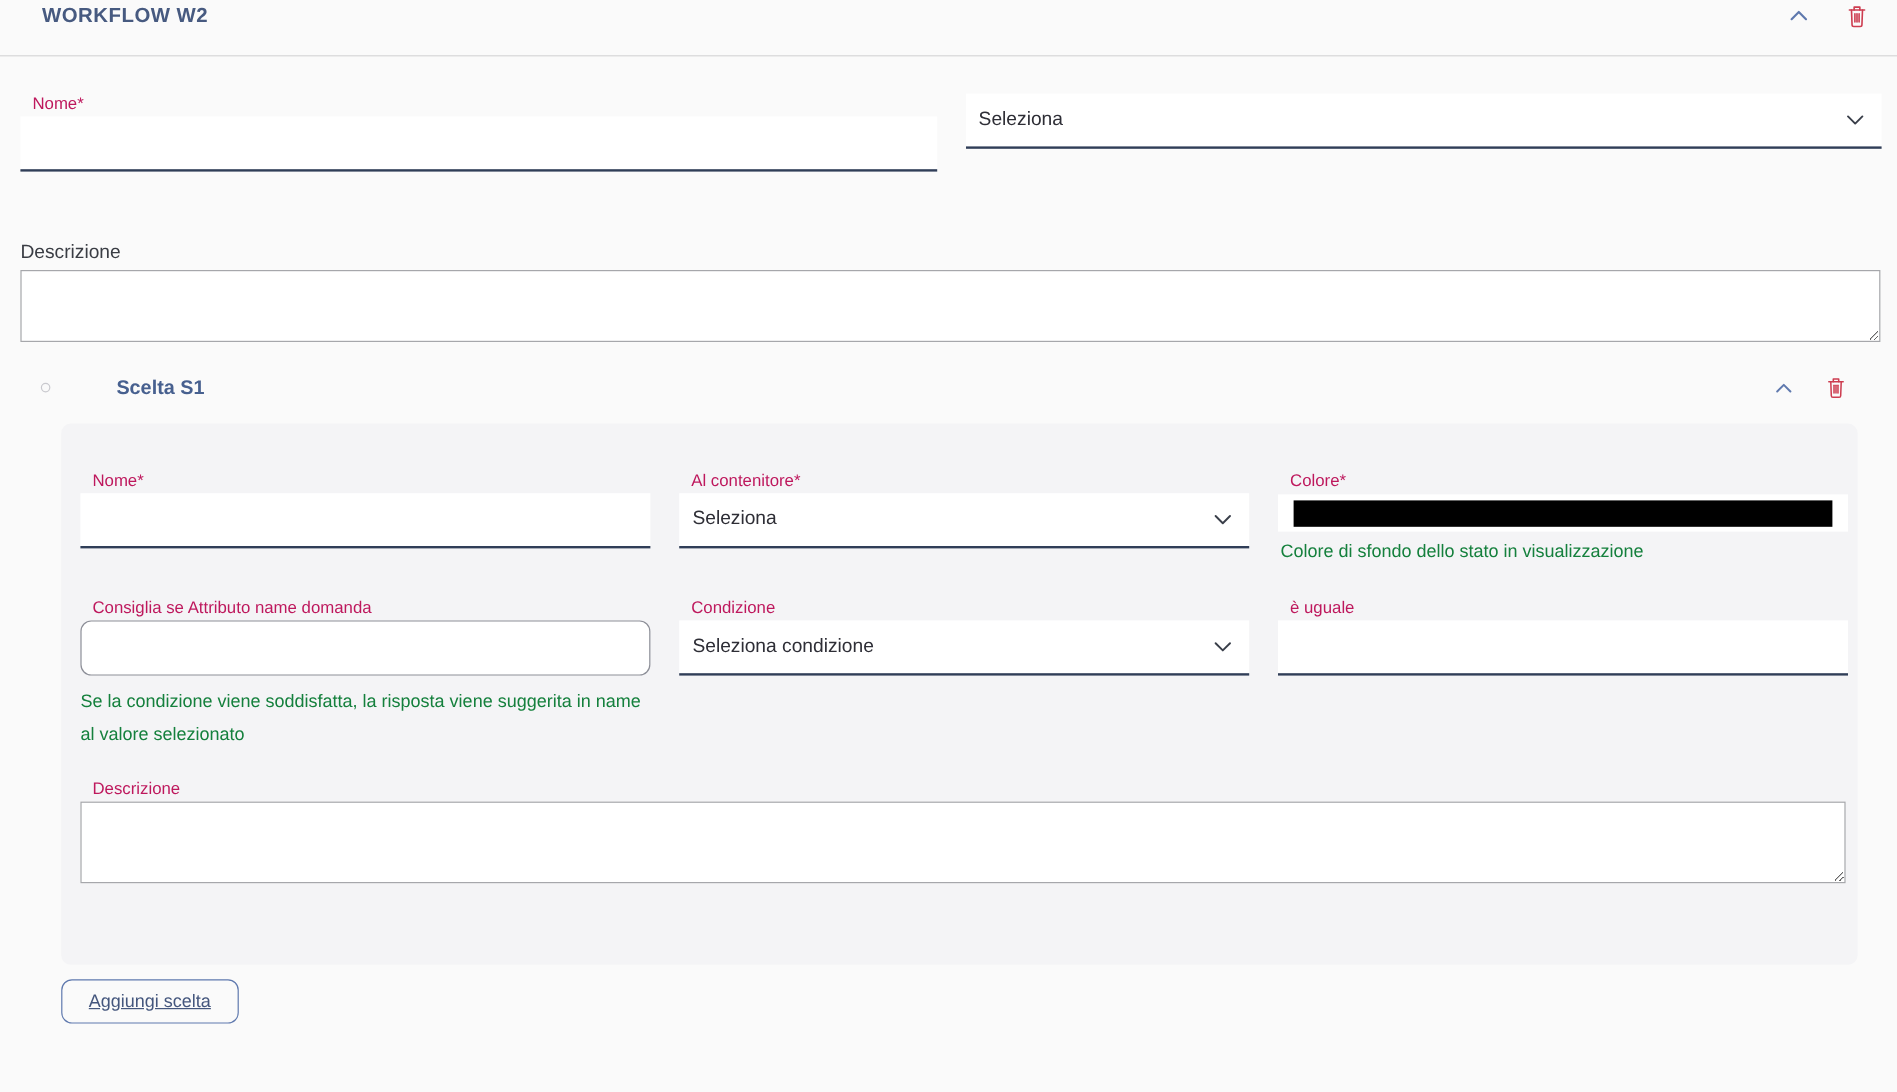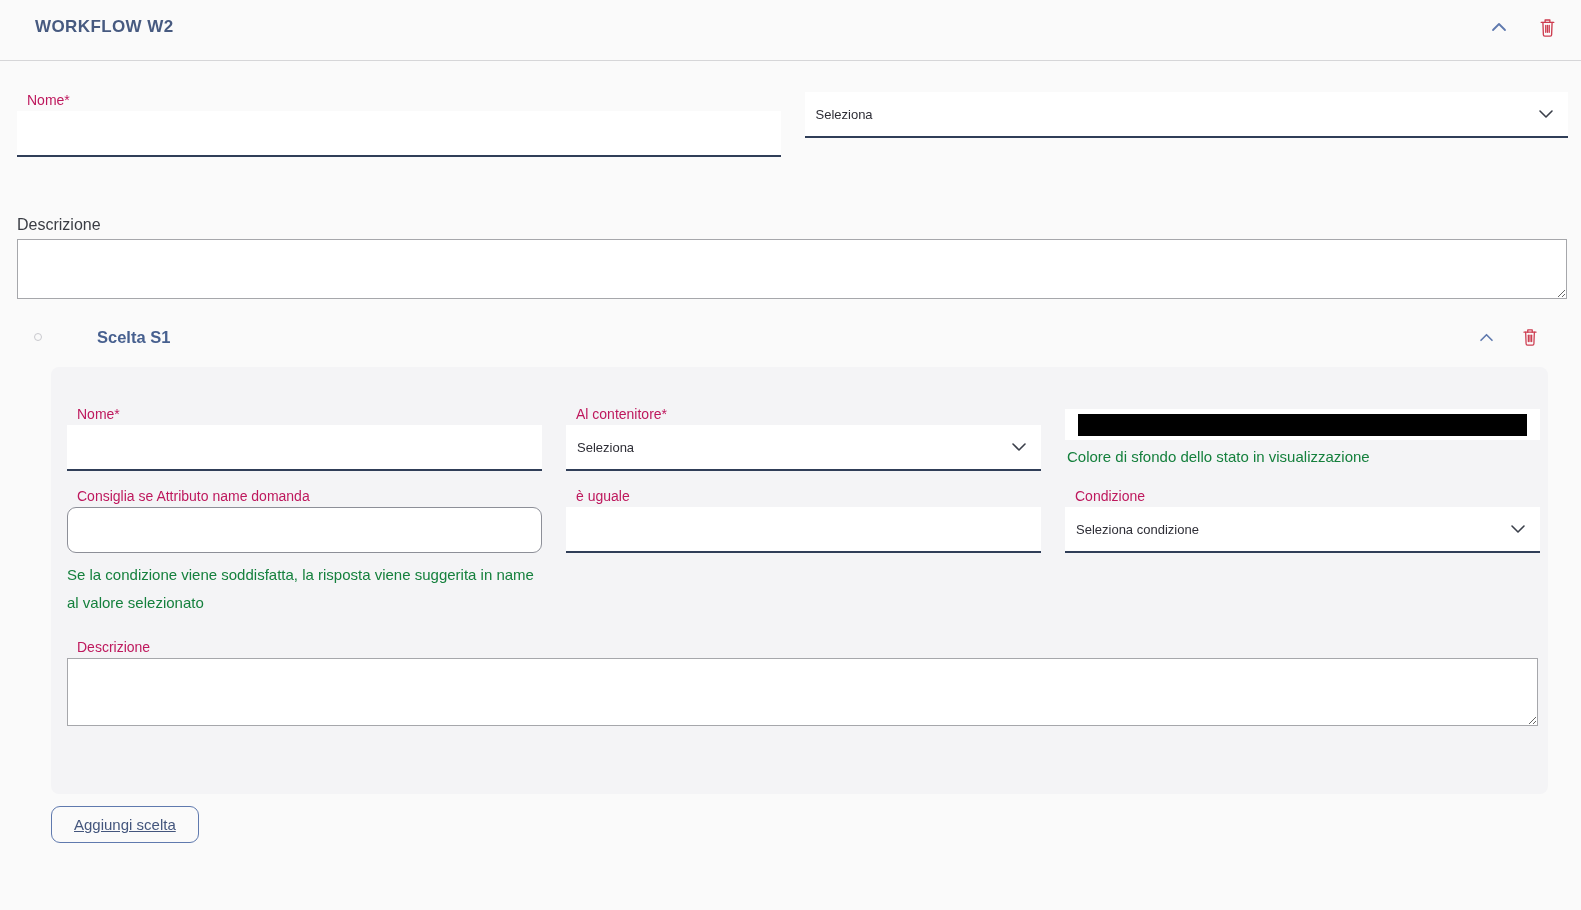--- a/index.html
+++ b/index.html
@@ -6,21 +6,21 @@
   html,body { width:1581px; height:910px; }
   body {
     background:#fafafa;
     font-family:"Liberation Sans", sans-serif;
     color:#1b1e24;
     overflow:hidden;
   }
   
   .wf-header {
     display:flex; align-items:center; justify-content:space-between;
-    padding:14px 22px 20px 35px;
+    padding:0 22px 20px 35px;
     border-bottom:1px solid #d6d6d8;
   }
   .wf-title {
     font-size:17px; line-height:26px; letter-spacing:.4px;
     color:#475a80; font-weight:600;
   }
   .header-icons { display:flex; align-items:center; gap:26px; }
   .icon-btn { background:none; border:none; cursor:pointer; display:flex; align-items:center; padding:2px; }
 
   
@@ -32,21 +32,21 @@
     width:100%; height:46px; background:#ffffff;
     border:none; border-bottom:2px solid #303e58;
     font-size:16px; color:#2e2e36; padding:0 10px; outline:none;
   }
   .select-underline {
     width:100%; height:46px; background:#ffffff;
     border-bottom:2px solid #303e58;
     display:flex; align-items:center; justify-content:space-between;
     padding:0 14px 0 11px; cursor:pointer;
   }
-  .select-value { font-size:13px; color:#2e2e36; }
+  .select-value { font-size:16px; color:#2e2e36; }
   .textarea-plain {
     width:100%; background:#ffffff;
     border:1px solid #a6a7ab;
     font-family:"Liberation Sans", sans-serif; font-size:15px; color:#2e2e36;
     resize:both; outline:none; display:block;
   }
   .helper-text { font-size:15px; line-height:28px; color:#15803d; }
 
   
   .row-top { display:flex; gap:24px; margin-top:31px; padding:0 13px 0 17px; }
@@ -70,21 +70,21 @@
   }
   .choice-header .header-icons { gap:22px; }
 
   .choice-panel {
     margin:17px 33px 0 51px;
     background:#f4f4f6; border-radius:8px;
     padding:39px 8px 68px 16px;
   }
   .grid3 { display:flex; gap:24px; align-items:flex-start; }
   .grid3 .col { flex:1; min-width:0; }
-  .grid-row2 { margin-top:17px; }
+  .grid-row2 { margin-top:28px; }
   .grid-row3 { margin-top:22px; padding-right:2px; }
 
   .color-input {
     margin-top:3px; height:31px; background:#ffffff;
     display:flex; align-items:center; padding:4px 13px; cursor:pointer;
   }
   .color-swatch { flex:1; height:22px; background:#000000; }
   .color-helper { margin-top:6px; margin-left:2px; line-height:21px; }
 
   .input-rounded {
@@ -206,48 +206,49 @@
       <div class="select-underline">
         <span class="select-value">Seleziona</span>
         <span>
           <svg width="16" height="10" viewBox="0 0 16 10">
               <polyline points="2,2 8,8 14,2" fill="none" stroke="#3a3f4a" stroke-width="1.6" stroke-linecap="round" stroke-linejoin="round"></polyline>
             </svg>
         </span>
       </div>
     </div>
     <div class="col">
+      <label class="field-label">Colore*</label>
       <div class="color-input">
         <span class="color-swatch" style="background: rgb(0, 0, 0);"></span>
       </div>
       <div class="helper-text color-helper">Colore di sfondo dello stato in visualizzazione</div>
     </div>
   </div>
 
   <div class="grid3 grid-row2">
     <div class="col">
       <label class="field-label">Consiglia se Attributo name domanda</label>
       <input class="input-rounded" type="text" value="" style="">
       <div class="helper-text suggest-helper">Se la condizione viene soddisfatta, la risposta viene suggerita in name al valore selezionato</div>
-    </div>
-    <div class="col">
-      <label class="field-label">è uguale</label>
-      <input class="input-underline" type="text" value="" style="">
     </div>
     <div class="col">
       <label class="field-label">Condizione</label>
       <div class="select-underline">
         <span class="select-value">Seleziona condizione</span>
         <span>
           <svg width="16" height="10" viewBox="0 0 16 10">
               <polyline points="2,2 8,8 14,2" fill="none" stroke="#3a3f4a" stroke-width="1.6" stroke-linecap="round" stroke-linejoin="round"></polyline>
             </svg>
         </span>
       </div>
     </div>
+    <div class="col">
+      <label class="field-label">è uguale</label>
+      <input class="input-underline" type="text" value="" style="">
+    </div>
   </div>
 
   <div class="grid-row3">
     <label class="field-label">Descrizione</label>
     <textarea class="textarea-plain panel-textarea" style=""></textarea>
   </div>
 
 </div>
 
 

